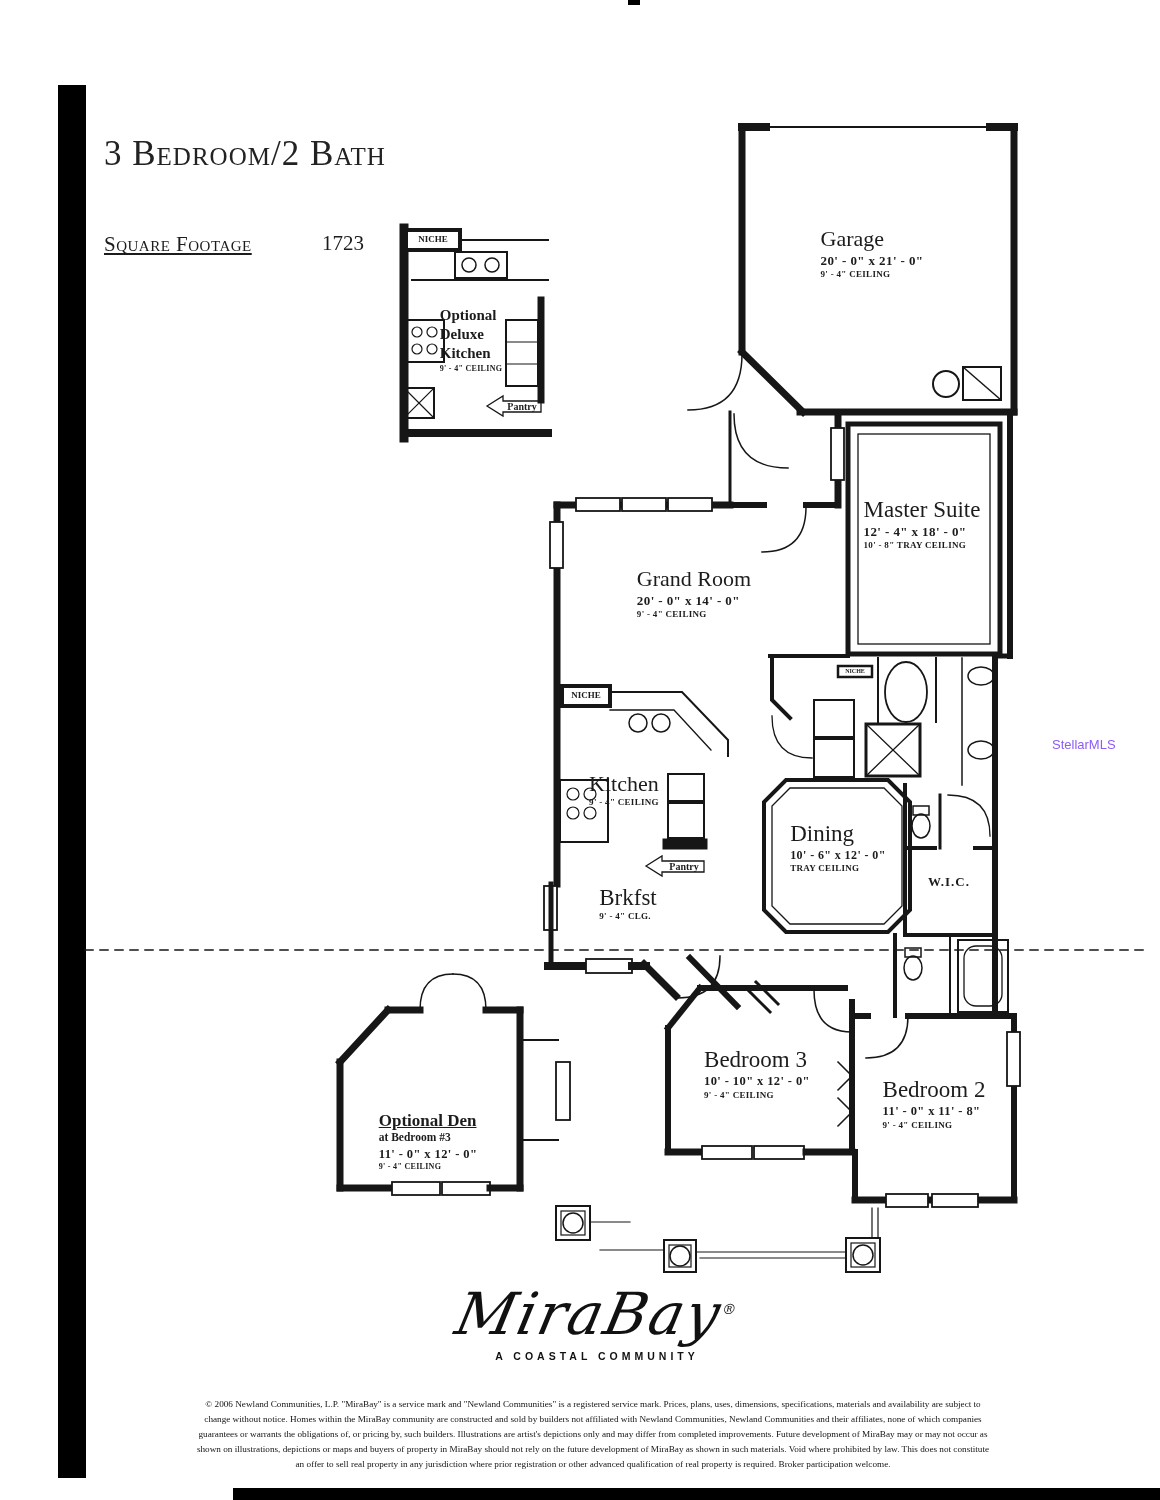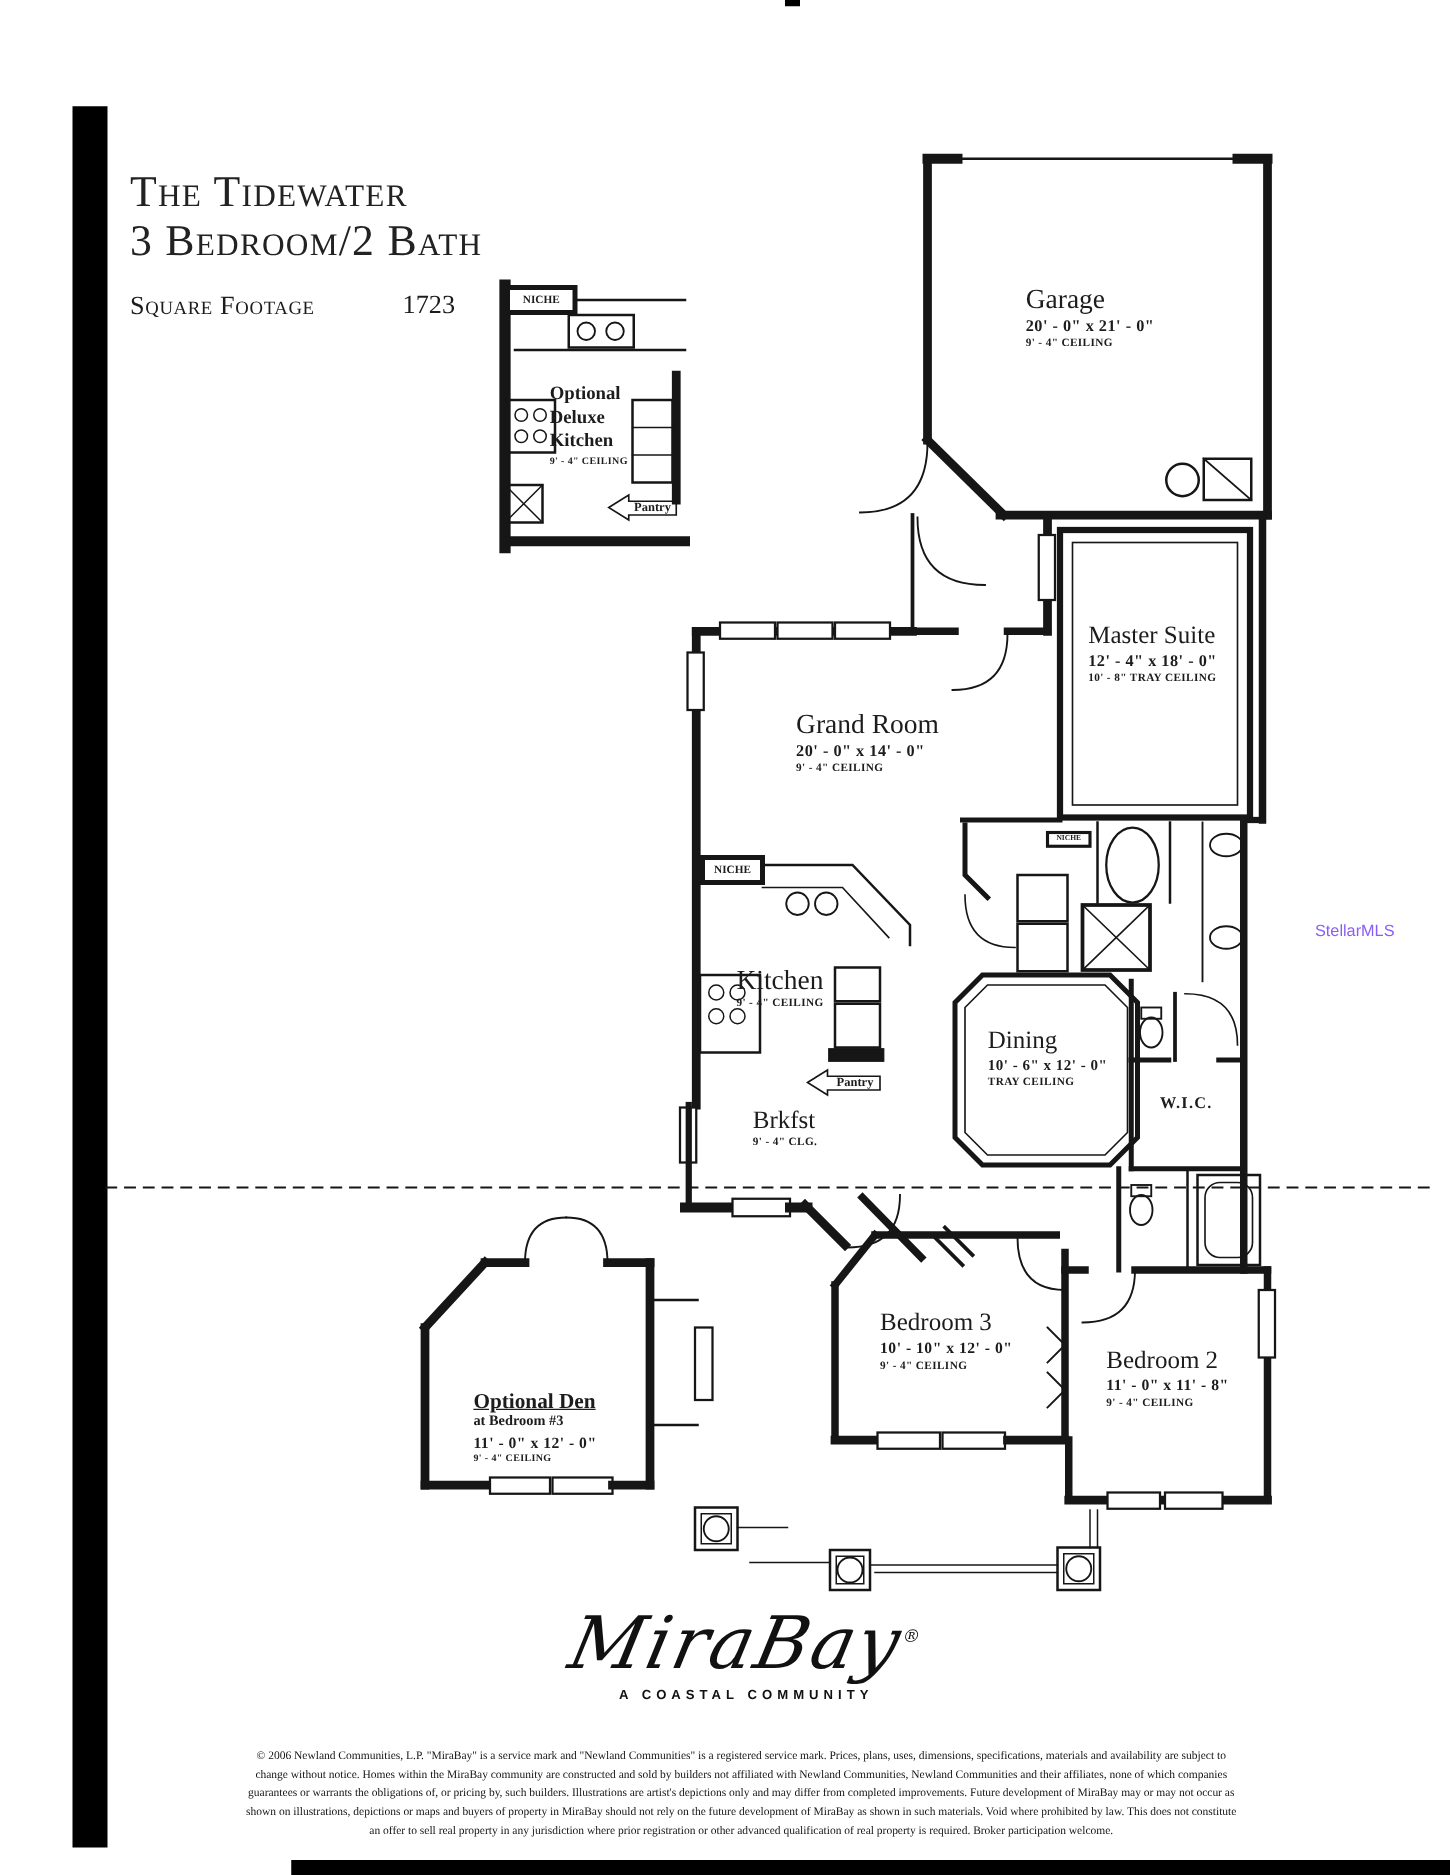--- a/index.html
+++ b/index.html
@@ -6,21 +6,21 @@
   .page{position:relative;width:1160px;height:1500px;background:#ffffff;
         font-family:"Liberation Serif","DejaVu Serif",serif;color:#1c1c1c;overflow:hidden;}
   .abs{position:absolute;}
   .ctr{transform:translateX(-50%);white-space:nowrap;}
   
   .title{font-variant:small-caps;font-size:35px;letter-spacing:1px;line-height:1.12;color:#222;}
   .sqft-label{font-variant:small-caps;font-size:21px;letter-spacing:.5px;}
   .sqft-value{font-size:21px;}
   
   .room-name{font-size:22px;line-height:1;}
-  .room-name.sm{font-size:20px;}
+  .room-name.sm{font-size:23px;}
   .room-dims{font-size:13px;font-weight:bold;letter-spacing:.4px;margin-top:4px;line-height:1;}
   .room-ceil{font-size:9px;font-weight:bold;letter-spacing:.3px;margin-top:3px;line-height:1;}
   .tiny-note{font-size:9px;font-weight:bold;line-height:1;}
   .optk{font-size:15px;font-weight:bold;line-height:1.25;}
   .den-name{font-size:17px;font-weight:bold;text-decoration:underline;line-height:1;margin-top:40px;}
   .den-sub{font-size:11.5px;font-weight:bold;margin-top:3px;line-height:1;}
   .wic{font-size:13px;font-weight:bold;letter-spacing:1px;}
   .pantry-txt{font-size:10px;font-weight:bold;}
   
   .logo-script{font-family:"DejaVu Serif",serif;font-style:italic;font-size:58px;
@@ -37,24 +37,23 @@
 </head>
 <body>
 
 <div class="page">
 
   <div class="abs bar" style="left:58px;top:85px;width:28px;height:1393px;"></div>
   <div class="abs bar" style="left:233px;top:1488px;width:927px;height:12px;"></div>
   <div class="abs bar" style="left:628px;top:0;width:12px;height:5px;"></div>
 
   <div class="abs" style="left:104px;top:134px;">
-    <div class="title">The Tidewater</div>
     <div class="title">3 Bedroom/2 Bath</div>
   </div>
-  <div class="abs sqft-label" style="left:104px;top:232px;">Square Footage</div>
+  <div class="abs sqft-label" style="left:104px;top:232px;text-decoration:underline;">Square Footage</div>
   <div class="abs sqft-value" style="left:322px;top:231px;">1723</div>
 
   <svg width="1160" height="1500" viewBox="0 0 1160 1500">
     <g stroke="#161616" fill="none" stroke-linecap="square">
 
       <line x1="85" y1="950" x2="1148" y2="950" stroke-width="1.5" stroke-dasharray="8 7"></line>
 
       <g>
         <line x1="404" y1="228" x2="404" y2="438" stroke-width="9"></line>
         <rect x="406" y="230" width="54" height="20" fill="#fff" stroke-width="4"></rect>

